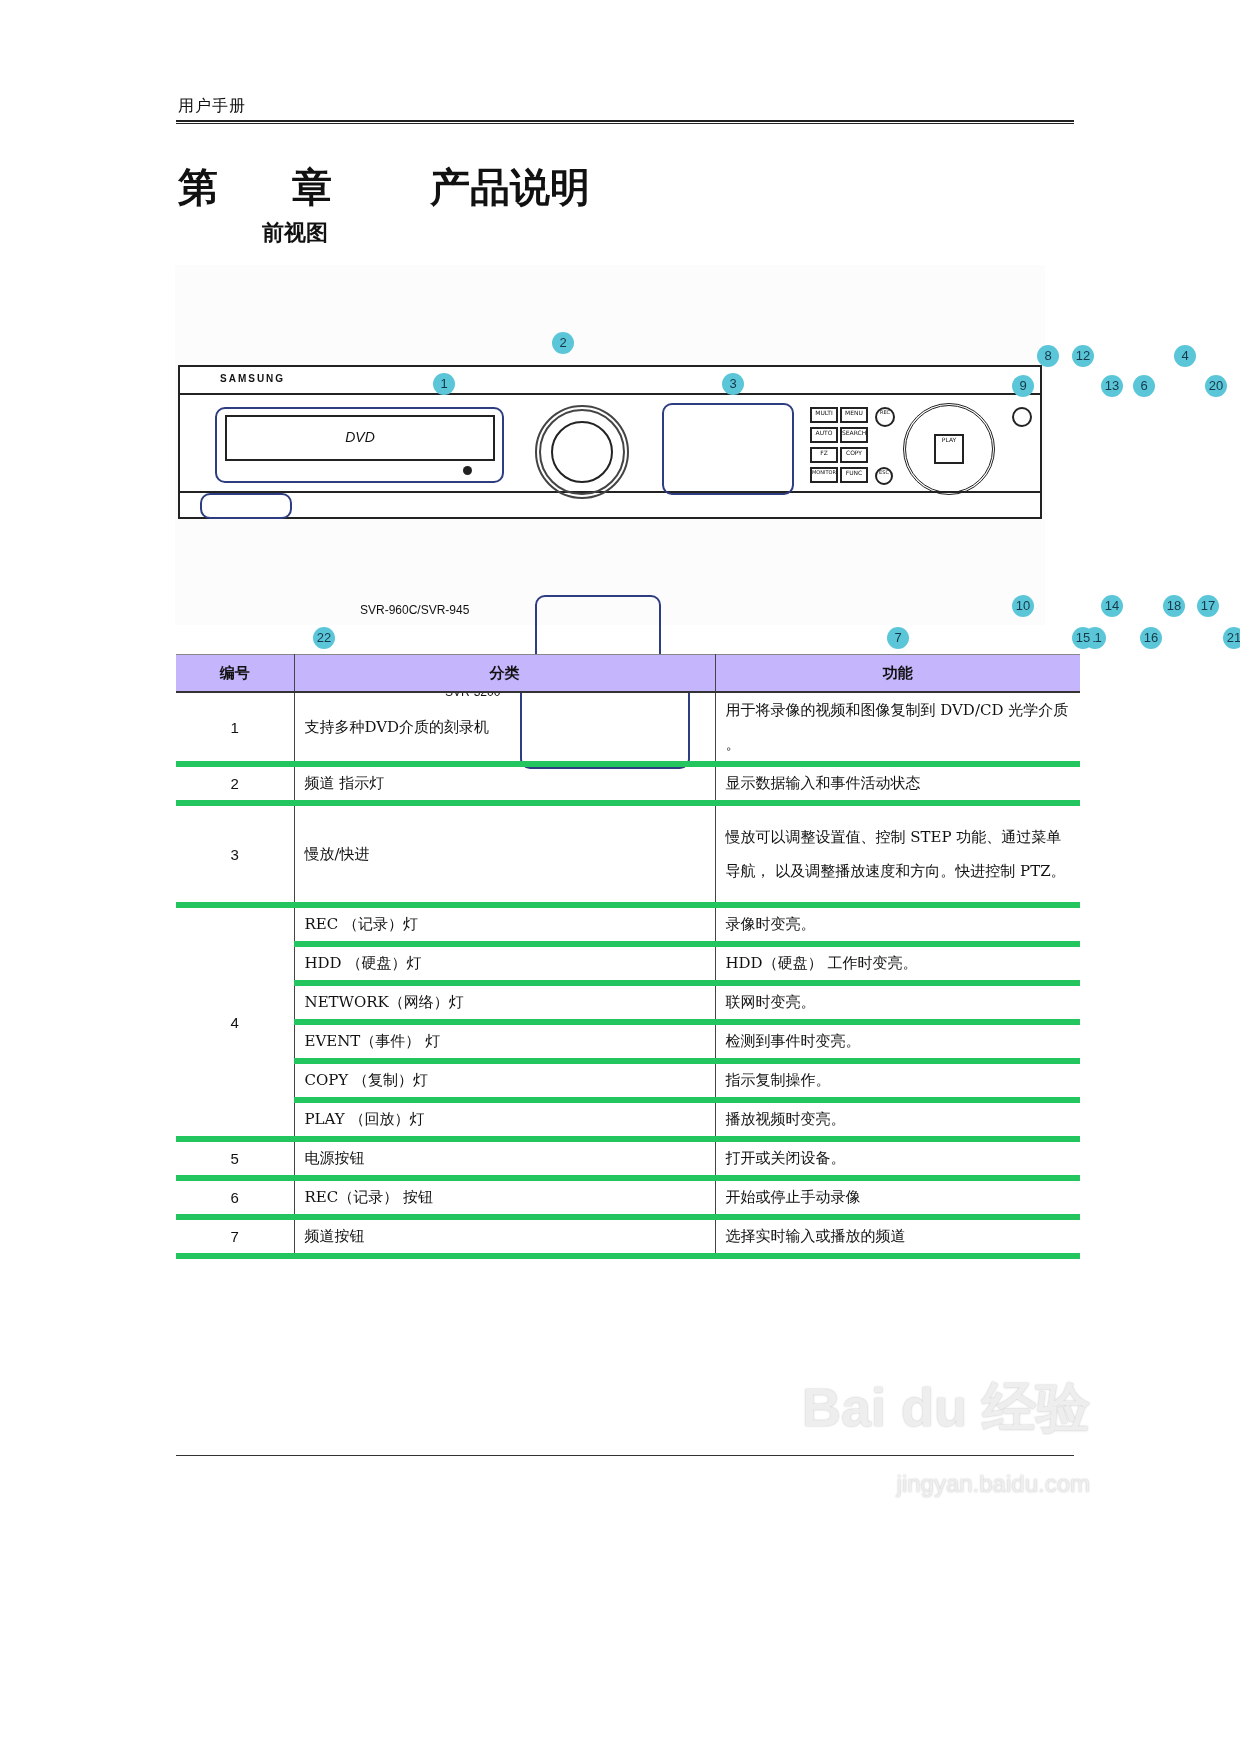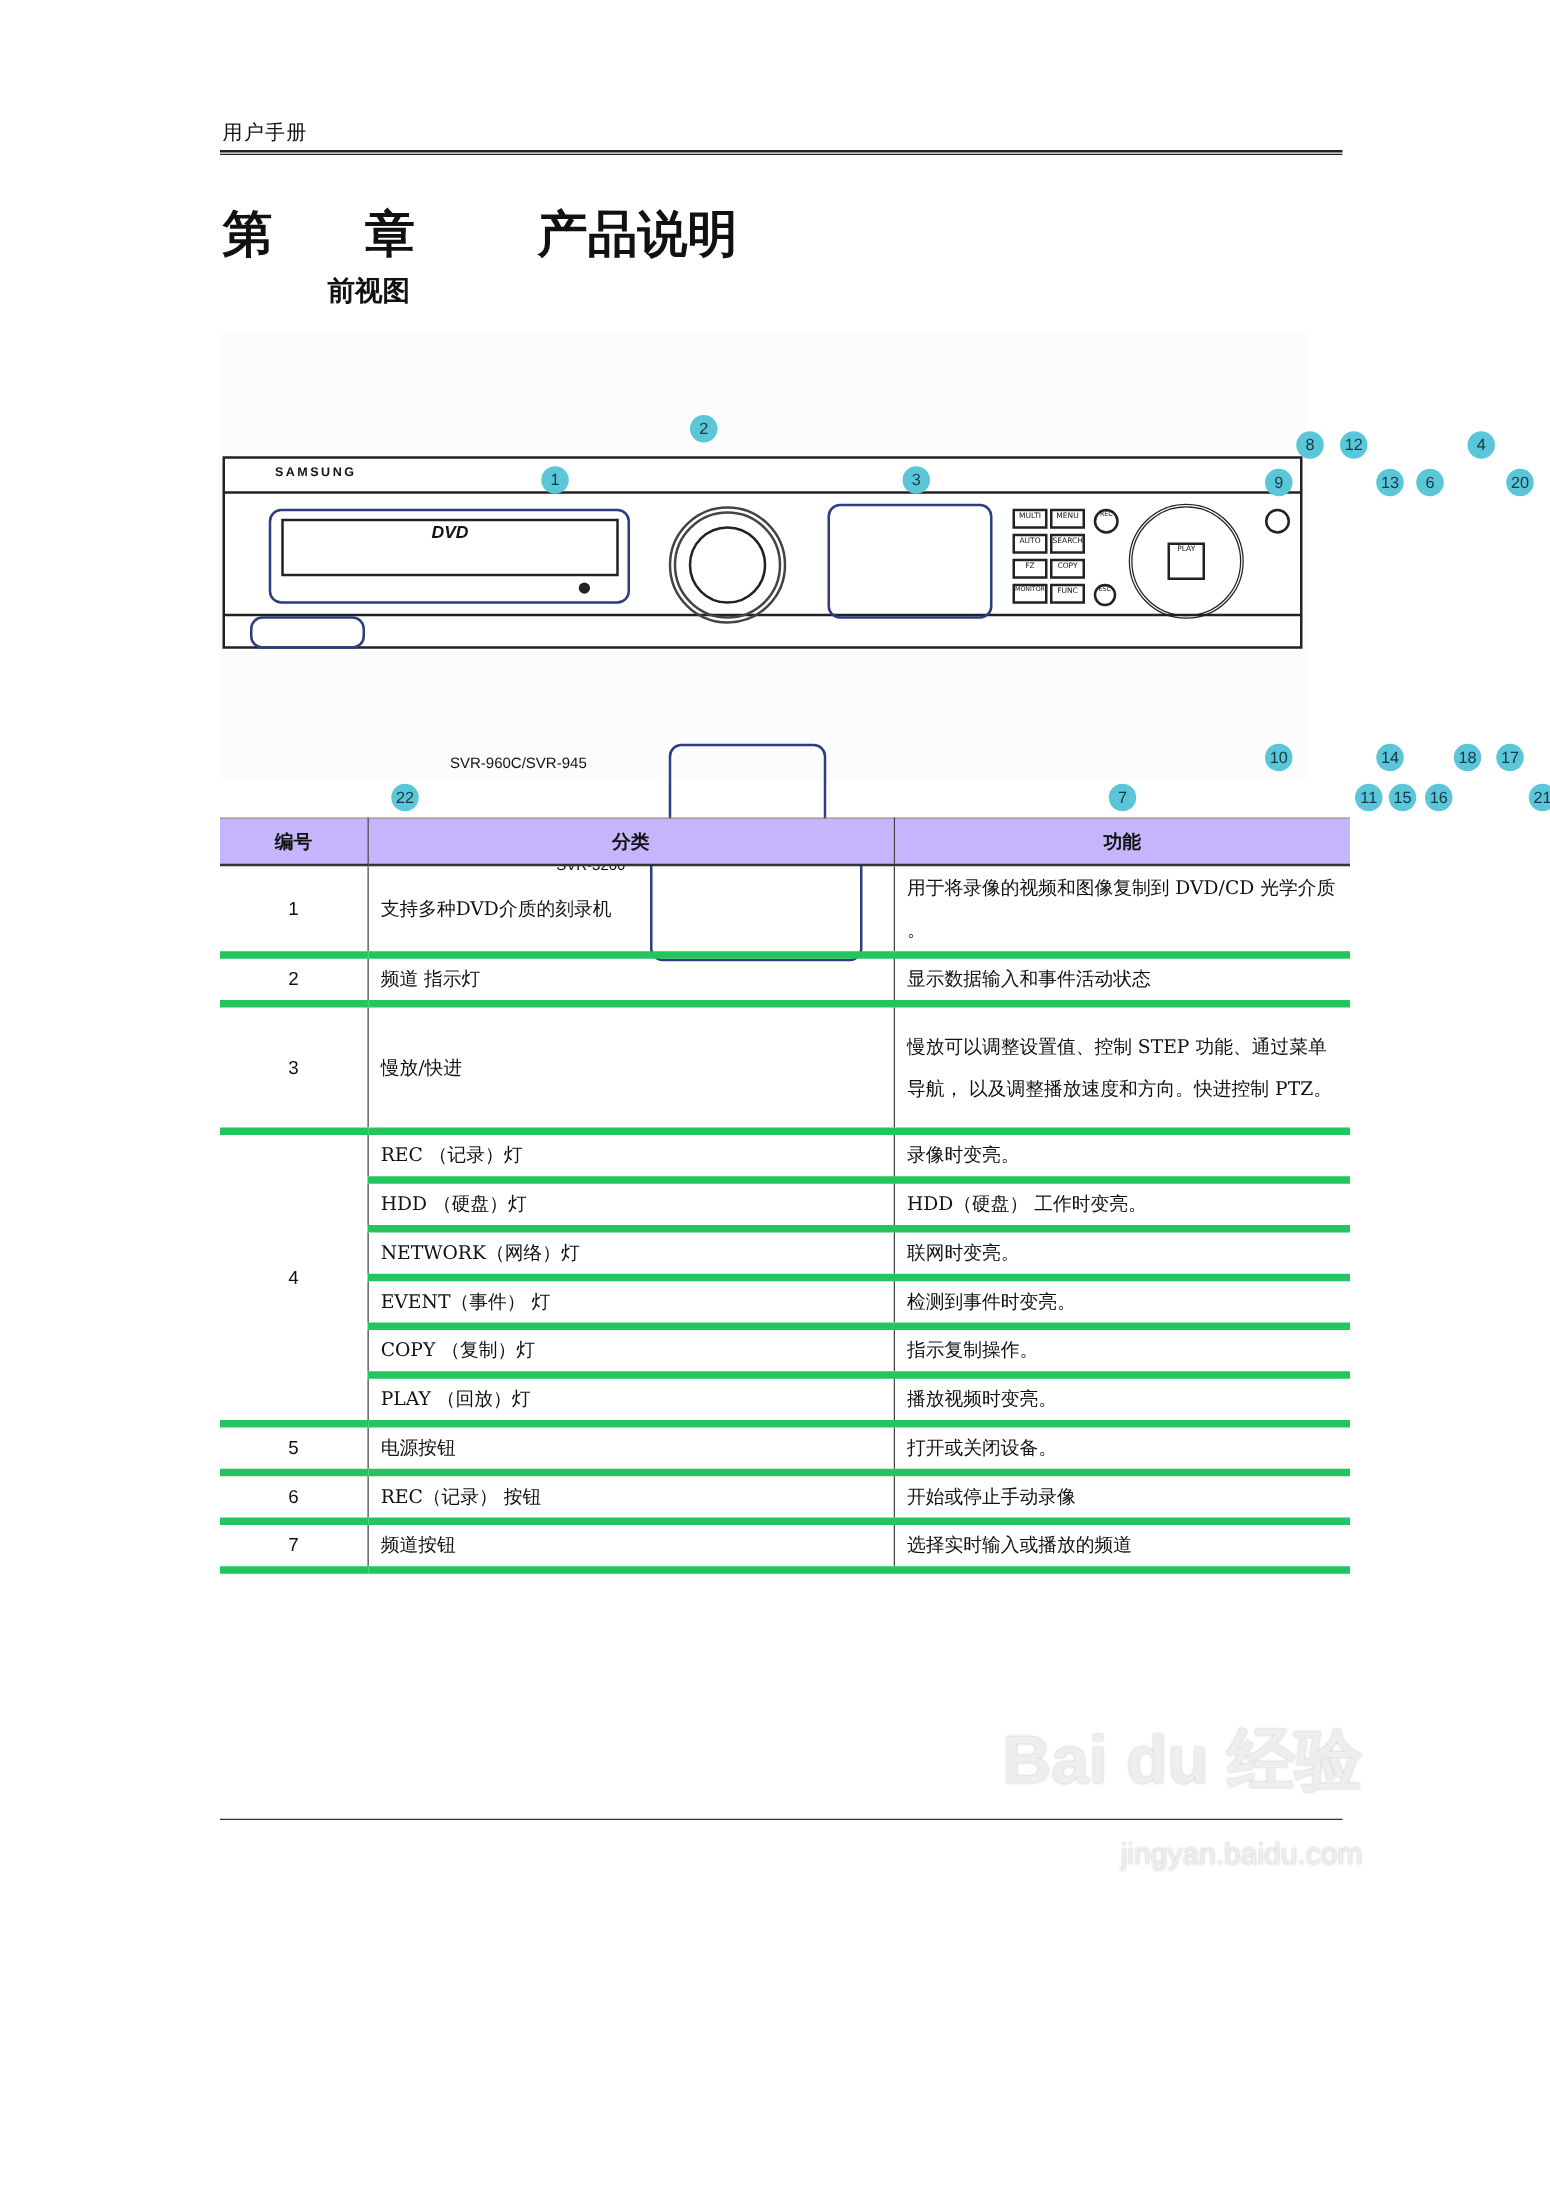--- a/index.html
+++ b/index.html
@@ -37,21 +37,21 @@
 
 <div class="abs fig">
 
   <div style="position:absolute;left:3px;top:100px;width:860px;height:150px;border:2px solid #222;background:#fff;">
     <div style="position:absolute;left:0;top:0;width:100%;height:26px;border-bottom:2px solid #222;"></div>
     <div style="position:absolute;left:0;bottom:0;width:100%;height:24px;border-top:2px solid #222;"></div>
     <div style="position:absolute;left:40px;top:6px;font-size:10px;font-weight:bold;letter-spacing:2px;font-family:'Liberation Sans',sans-serif;">SAMSUNG</div>
 
     <div class="grp" style="left:35px;top:40px;width:285px;height:72px;">
       <div style="position:absolute;left:8px;top:6px;width:266px;height:42px;border:2px solid #222;">
-        <div style="text-align:center;font-weight:bold;font-style:italic;font-size:14px;margin-top:0;font-family:'Liberation Sans',sans-serif;">DVD</div>
+        <div style="text-align:center;font-weight:normal;font-style:italic;font-size:14px;margin-top:12px;font-family:'Liberation Sans',sans-serif;">DVD</div>
       </div>
       <div style="position:absolute;right:30px;bottom:6px;width:9px;height:9px;border-radius:50%;background:#222;"></div>
     </div>
 
     <div style="position:absolute;left:355px;top:38px;width:82px;height:82px;border-radius:50%;border:6px double #444;">
       <div style="position:absolute;left:10px;top:10px;width:58px;height:58px;border-radius:50%;border:2px solid #222;"></div>
     </div>
 
     <div class="grp" style="left:482px;top:36px;width:128px;height:88px;"></div>
 
@@ -86,21 +86,21 @@
 
   <div class="callout" style="left:958px;top:110px;">6</div>
   <div class="callout" style="left:712px;top:362px;">7</div>
   <div class="callout" style="left:862px;top:80px;">8</div>
   <div class="callout" style="left:837px;top:110px;">9</div>
   <div class="callout" style="left:837px;top:330px;">10</div>
   <div class="callout" style="left:862px;top:362px;margin-left:47px;">11</div>
   <div class="callout" style="left:897px;top:80px;">12</div>
   <div class="callout" style="left:926px;top:110px;">13</div>
   <div class="callout" style="left:926px;top:330px;">14</div>
-  <div class="callout" style="left:897px;top:362px;margin-left:39px;">15</div>
+  <div class="callout" style="left:897px;top:362px;">15</div>
   <div class="callout" style="left:965px;top:362px;">16</div>
   <div class="callout" style="left:1022px;top:330px;">17</div>
   <div class="callout" style="left:988px;top:330px;">18</div>
 
   <div class="callout" style="left:1030px;top:110px;">20</div>
   <div class="callout" style="left:1048px;top:362px;">21</div>
   <div class="callout" style="left:138px;top:362px;">22</div>
 </div>
 
 <table class="spec">

